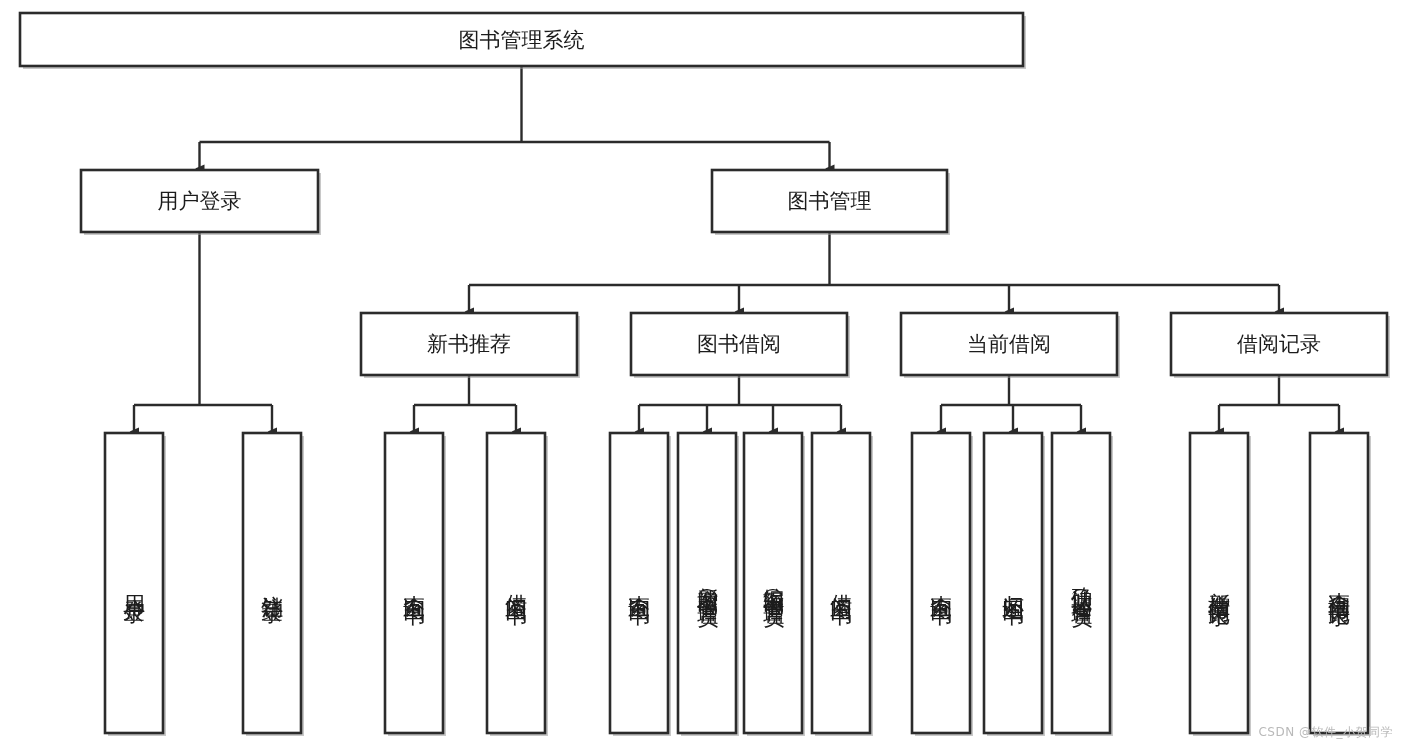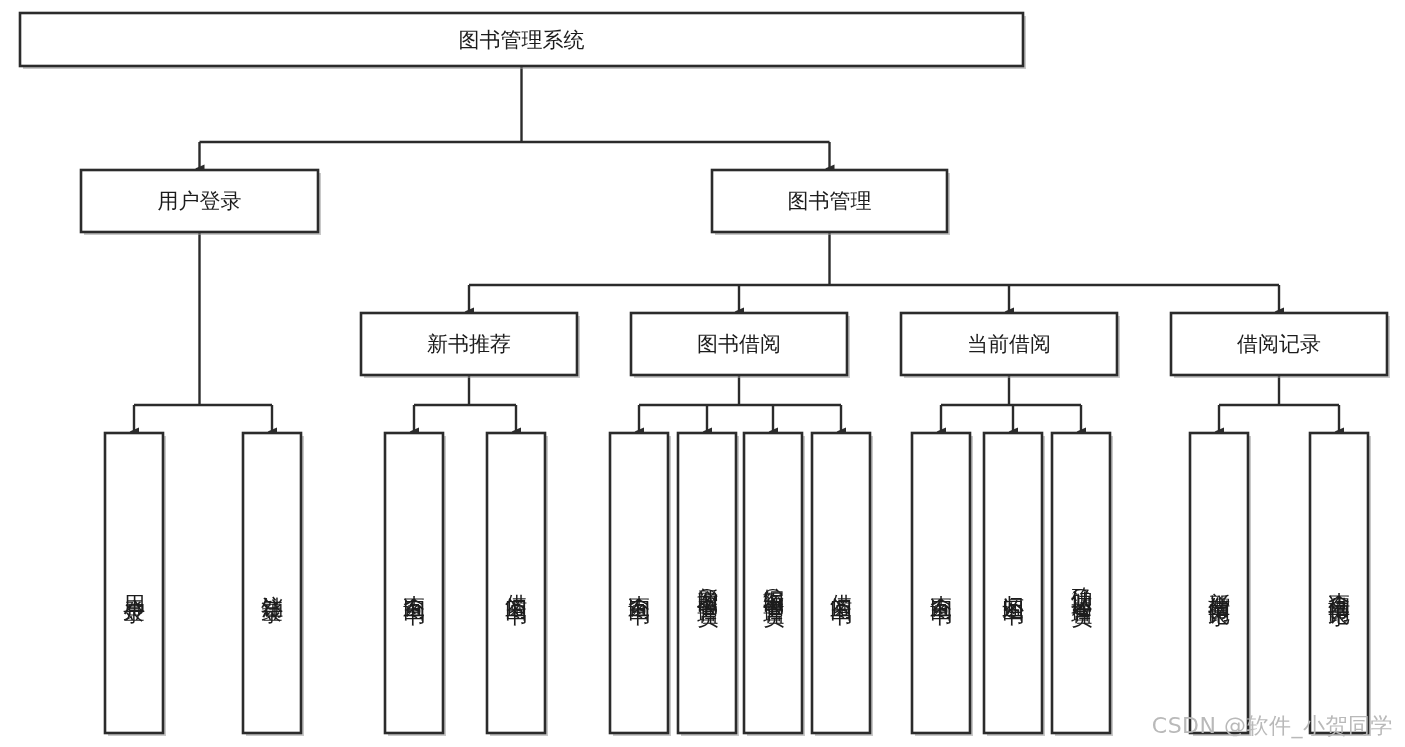--- a/index.html
+++ b/index.html
@@ -65,21 +65,21 @@
     letter-spacing: 3px;
     color: #1c1c1c;
     white-space: nowrap;
     text-align: center;
   }
   .watermark {
     position: absolute;
     right: 12px;
     bottom: 6px;
     font-family: "DejaVu Sans", "Liberation Sans", sans-serif;
-    font-size: 22px;
+    font-size: 12px;
     color: #b9b9b9;
     letter-spacing: 0.5px;
     user-select: none;
     white-space: nowrap;
   }
 </style>
 </head>
 <body>
 
 <div id="diagram-root">

